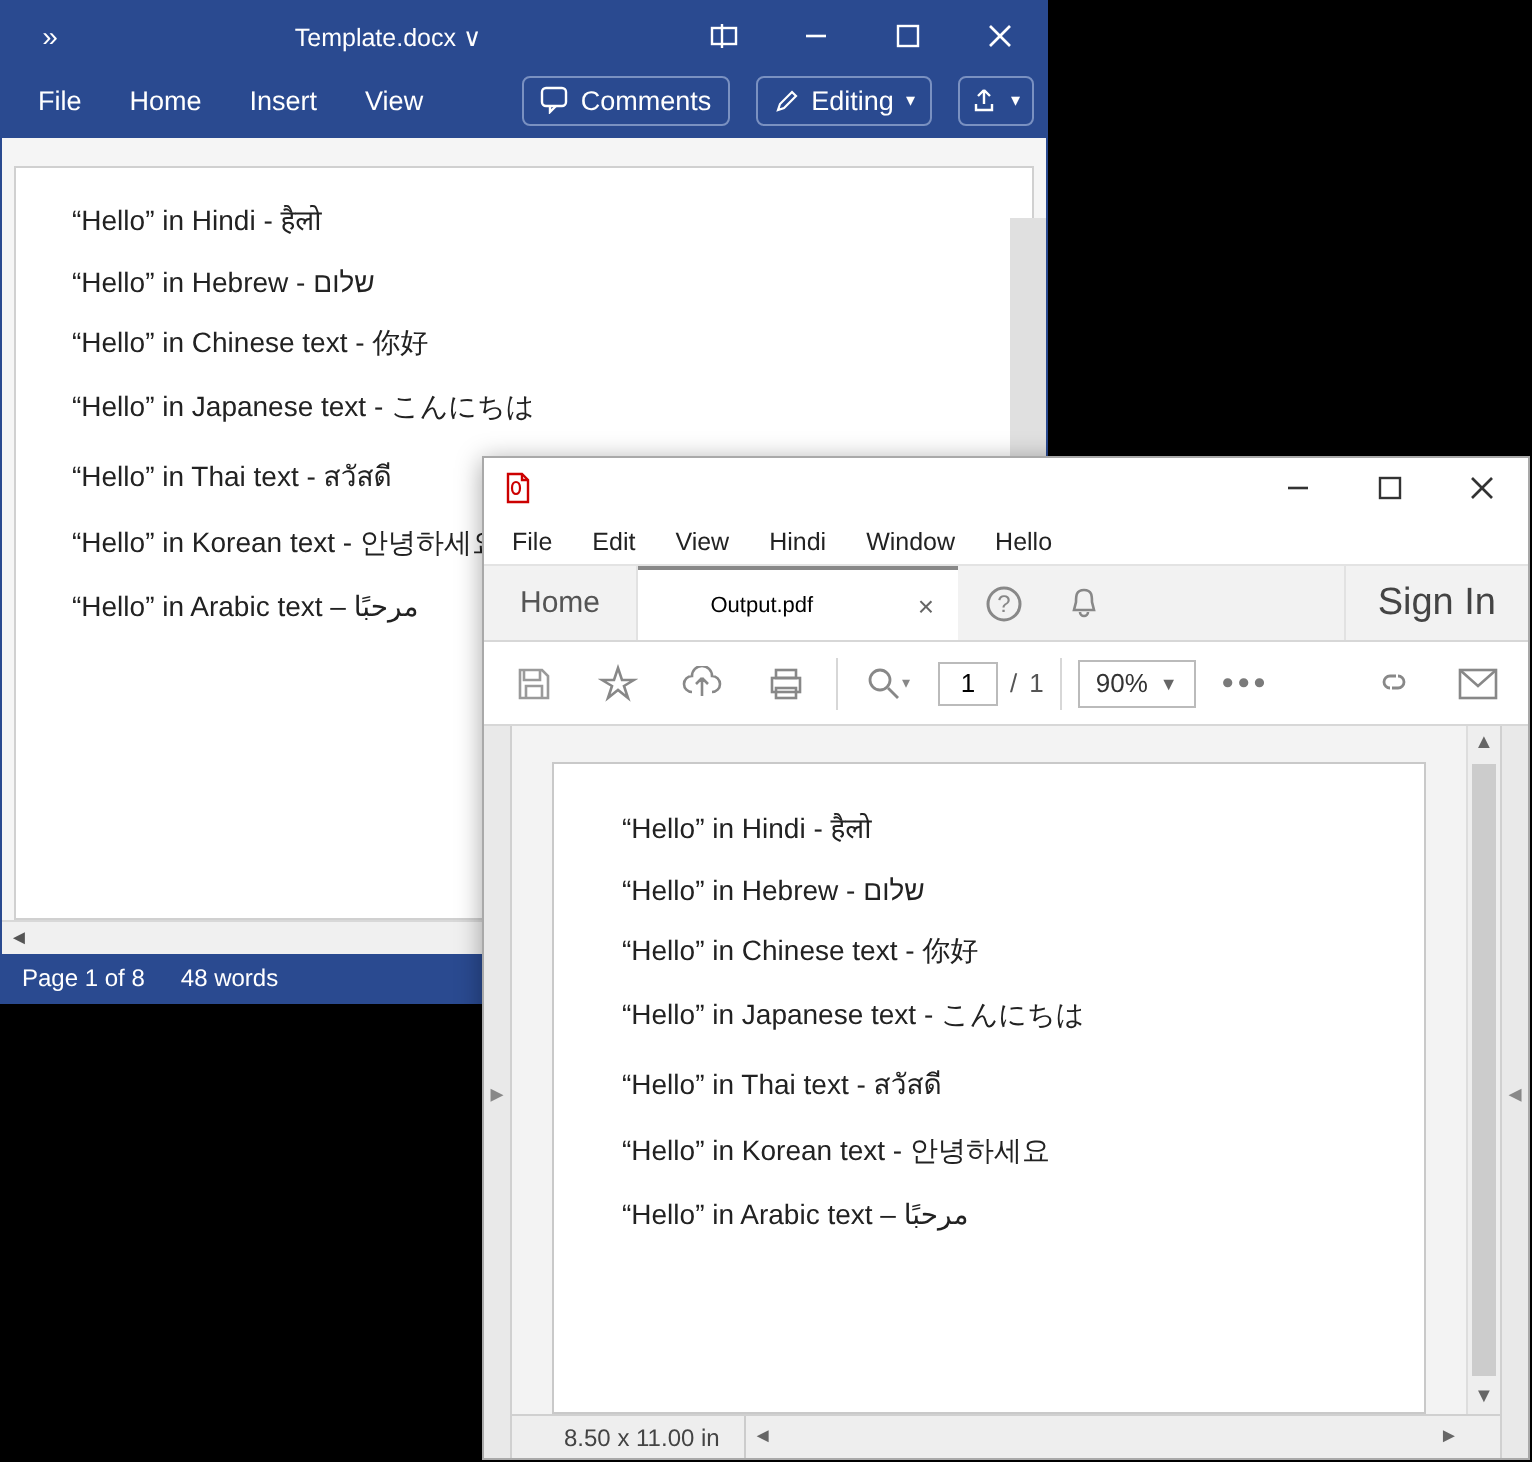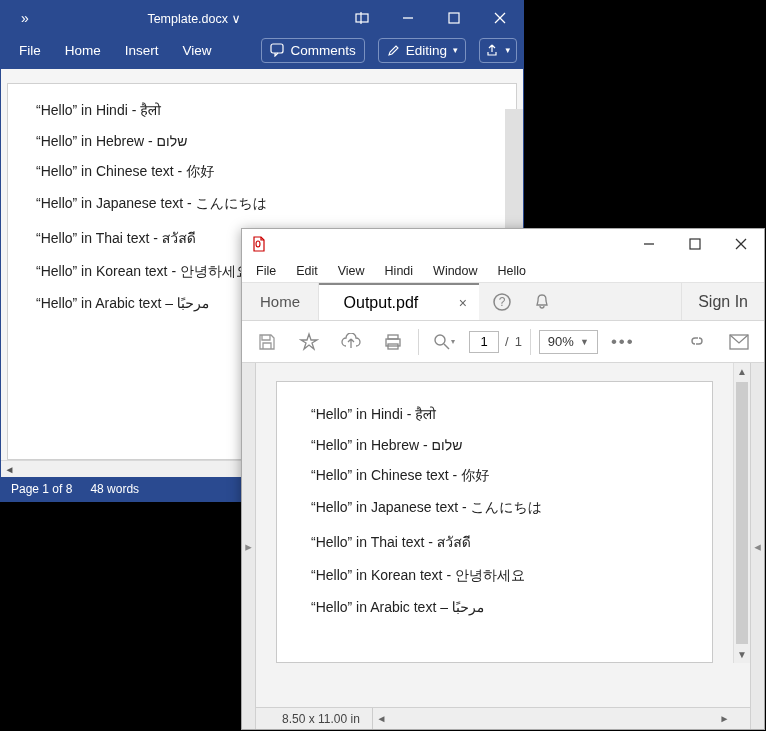--- a/index.html
+++ b/index.html
@@ -205,37 +205,37 @@
   }
   .acro-tabbar .doctab {
     background: #fff;
     display:flex;align-items:center;
     padding: 0 12px;
     min-width: 160px;
     border-top: 2px solid #888;
     gap: 28px;
     justify-content: center;
   }
-  .acro-tabbar .doctab .dlabel { flex:1; text-align:center; font-size:16px; }
+  .acro-tabbar .doctab .dlabel { flex:1; text-align:center; font-size:11px; }
   .acro-tabbar .doctab .x { color:#666; font-size:14px; }
   .acro-tabbar .rest {
     flex: 1;
     display: flex;
     align-items: center;
     padding: 0 6px;
     gap: 6px;
   }
   .acro-tabbar .ib {
     width: 34px; height: 100%;
     display:flex;align-items:center;justify-content:center;
     color:#888;
   }
   .acro-tabbar .signin {
     padding: 0 16px;
-    font-size: 16px;
+    font-size: 19px;
     color: #444;
     display:flex;align-items:center;
     border-left: 1px solid #e2e2e2;
   }
   .acro-toolbar {
     height: 42px;
     border-bottom: 1px solid #d7d7d7;
     display: flex;
     align-items: center;
     gap: 8px;
@@ -308,21 +308,20 @@
   }
   .acro-vscroll .thumb { flex:1; background:#ccc; margin:2px;}
   .acro-hstatus {
     height: 22px;
     background: #eee;
     border-top:1px solid #d0d0d0;
     display:flex;
     align-items:center;
     font-size:12px;
     color:#444;
-    margin-top:44px;
   }
   .acro-hstatus .dim { padding: 0 12px; border-right: 1px solid #ccc; height:100%; display:flex;align-items:center;}
   .acro-hstatus .harr { width:17px; display:flex;align-items:center;justify-content:center;color:#666;font-size:10px;}
   .acro-hstatus .htrack { flex:1; background:#eee; height:100%;}
 
   svg { display:block; }
 </style>
 </head>
 <body>
 

